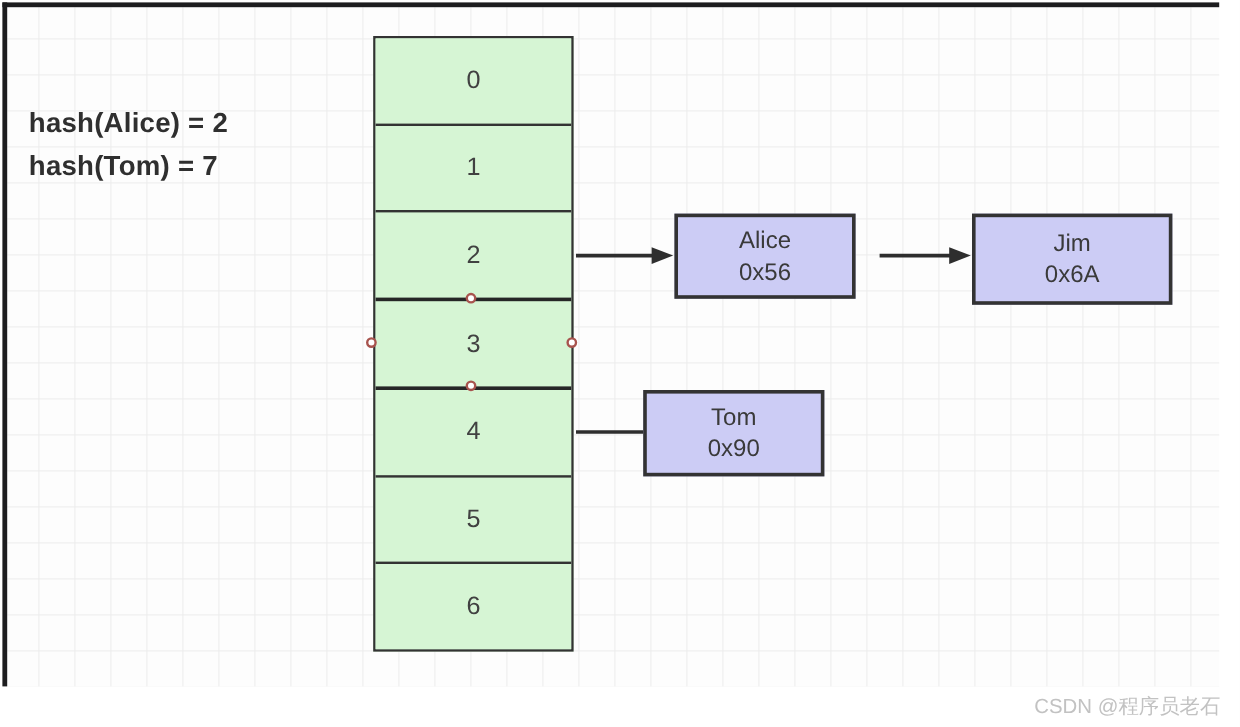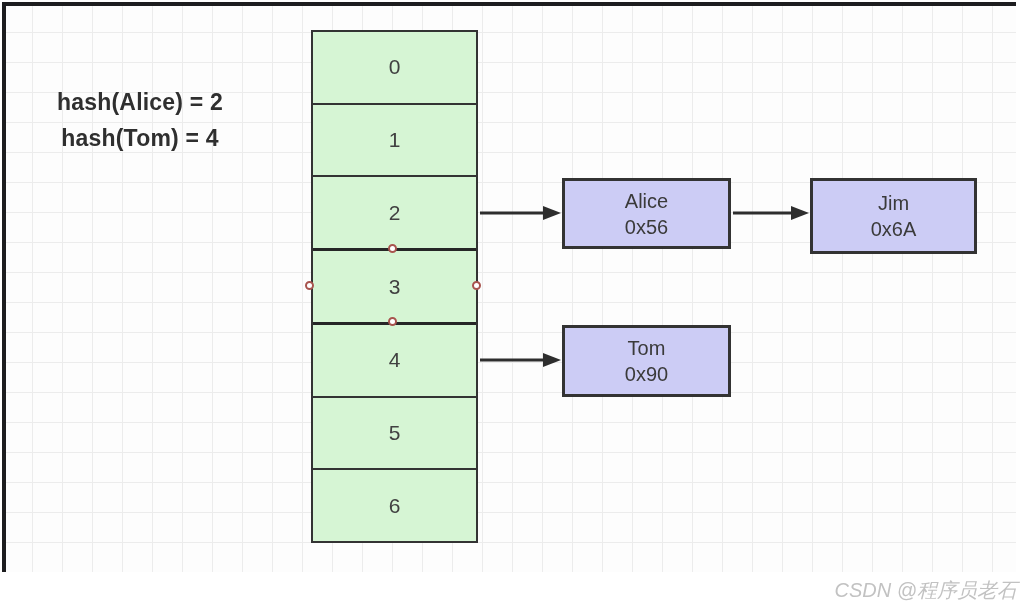--- a/index.html
+++ b/index.html
@@ -21,21 +21,21 @@
       linear-gradient(to bottom, #ececec 1px, transparent 1px);
     background-size: 30px 30px;
     background-position: -4px -4px;
   }
   .frame-top  { position: absolute; left: 2px; top: 2px; width: 1014px; height: 4px; background: #1d1d1f; }
   .frame-left { position: absolute; left: 2px; top: 2px; width: 4px; height: 570px; background: #1d1d1f; }
 
   
   .hash-note {
     position: absolute; left: 24px; top: 84px; width: 232px;
-    text-align: center; font-weight: bold; font-size: 23px;
+    font-weight: bold; font-size: 23px;
     line-height: 36px; color: #2f2f2f; letter-spacing: 0.2px;
   }
 
   
   .bucket-array {
     position: absolute; left: 311px; top: 30px; width: 167px; height: 513px;
     border: 2px solid #333333; background: #d6f5d4;
     display: flex; flex-direction: column;
   }
   .bucket {
@@ -47,52 +47,52 @@
   .bucket.sel-top { border-top: 3px solid #262626; }
 
   
   .handle {
     position: absolute; width: 9px; height: 9px; border-radius: 50%;
     background: #ffffff; border: 2px solid #a8544e;
   }
 
   
   .node-box {
-    position: absolute; width: 169px; height: 71px;
+    position: absolute; width: 151px; height: 71px;
     background: #ccccf5; border: 3px solid #333333;
     display: flex; flex-direction: column; align-items: center; justify-content: center;
     font-size: 20px; line-height: 26px; color: #3a3a3a;
   }
   #node-alice { left: 562px; top: 178px; }
   #node-jim   { left: 810px; top: 178px; width: 167px; height: 76px; }
-  #node-tom   { left: 562px; top: 325px; height: 72px; }
+  #node-tom   { left: 536px; top: 325px; height: 72px; }
 
   
   svg.arrows { position: absolute; left: 0; top: 0; width: 1033px; height: 606px; pointer-events: none; }
   svg.arrows line { stroke: #2e2e2e; stroke-width: 3; }
   svg.arrows polygon { fill: #2e2e2e; }
 
   
   .watermark {
     position: absolute; left: 650px; top: 577px; width: 367px;
-    text-align: right; font-size: 20px; color: #c2c2c2; font-style: italic;
+    text-align: right; font-size: 17px; color: #c2c2c2;
   }
 </style>
 </head>
 <body>
 
 <div id="stage">
 
   <div class="canvas"></div>
   <div class="frame-top"></div>
   <div class="frame-left"></div>
 
   <div class="hash-note">
     <div>hash(Alice) = 2</div>
-    <div>hash(Tom) = 4</div>
+    <div>hash(Tom) = 7</div>
   </div>
 
   <div class="bucket-array">
     <div class="bucket">0</div>
     <div class="bucket">1</div>
     <div class="bucket">2</div>
     <div class="bucket sel-top">3</div>
     <div class="bucket sel-top">4</div>
     <div class="bucket">5</div>
     <div class="bucket">6</div>

